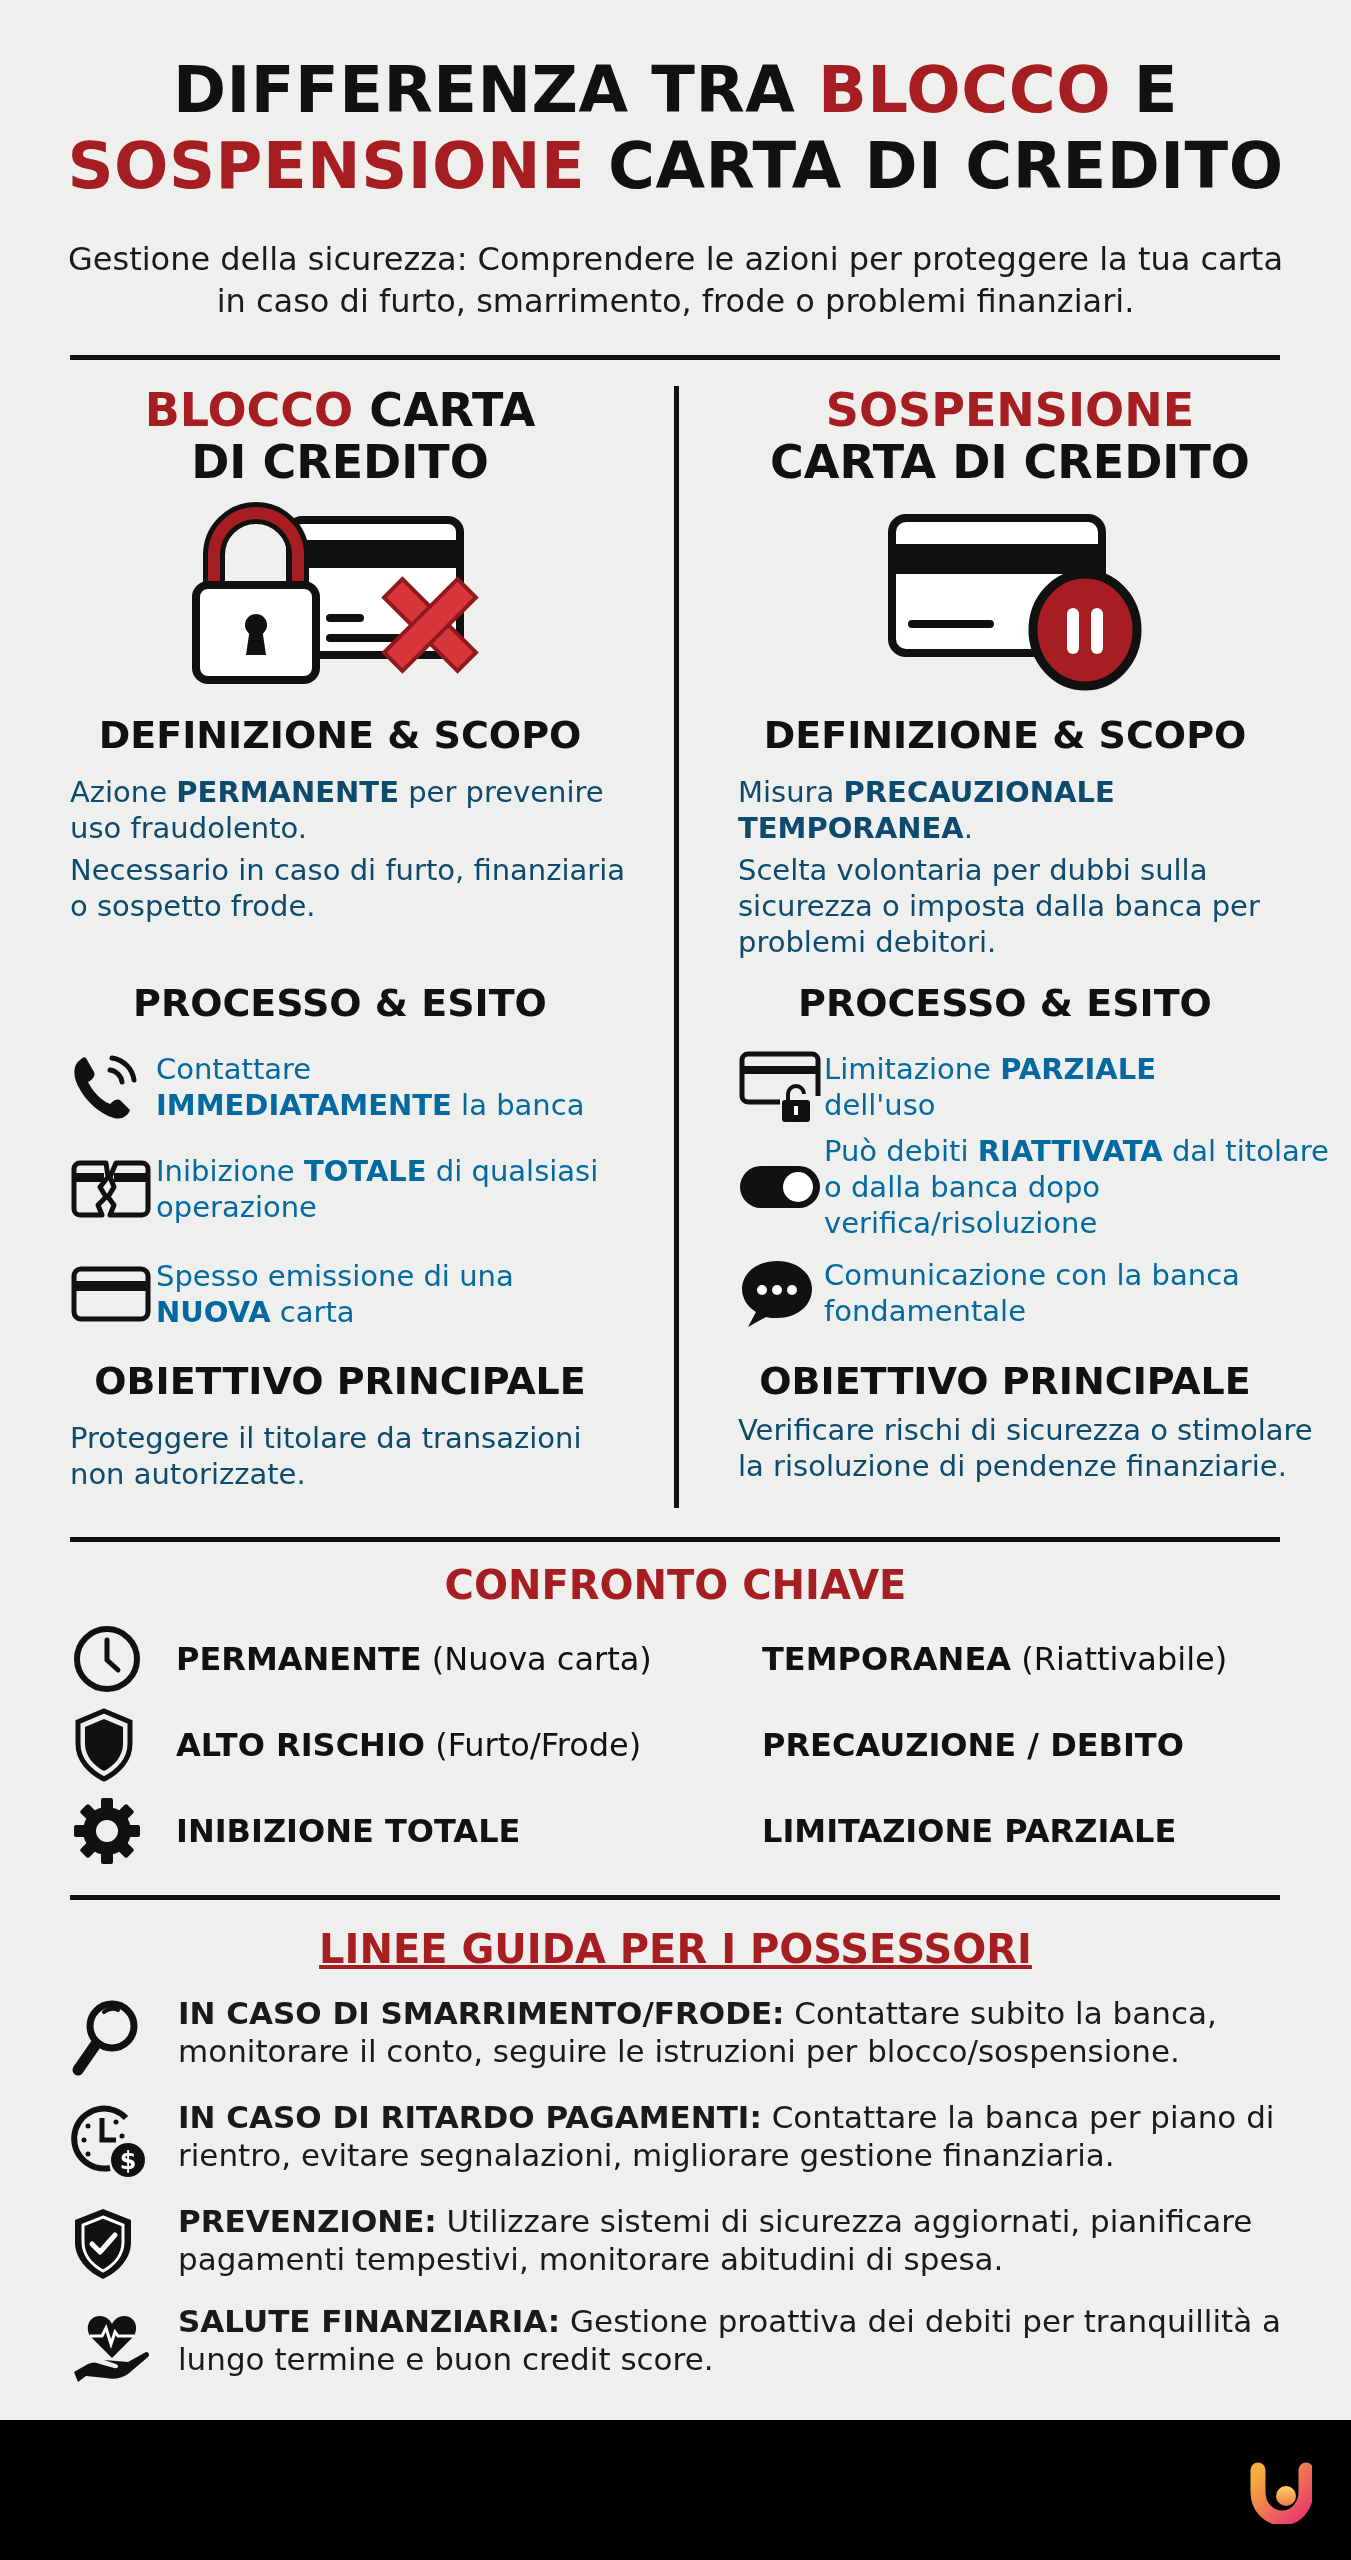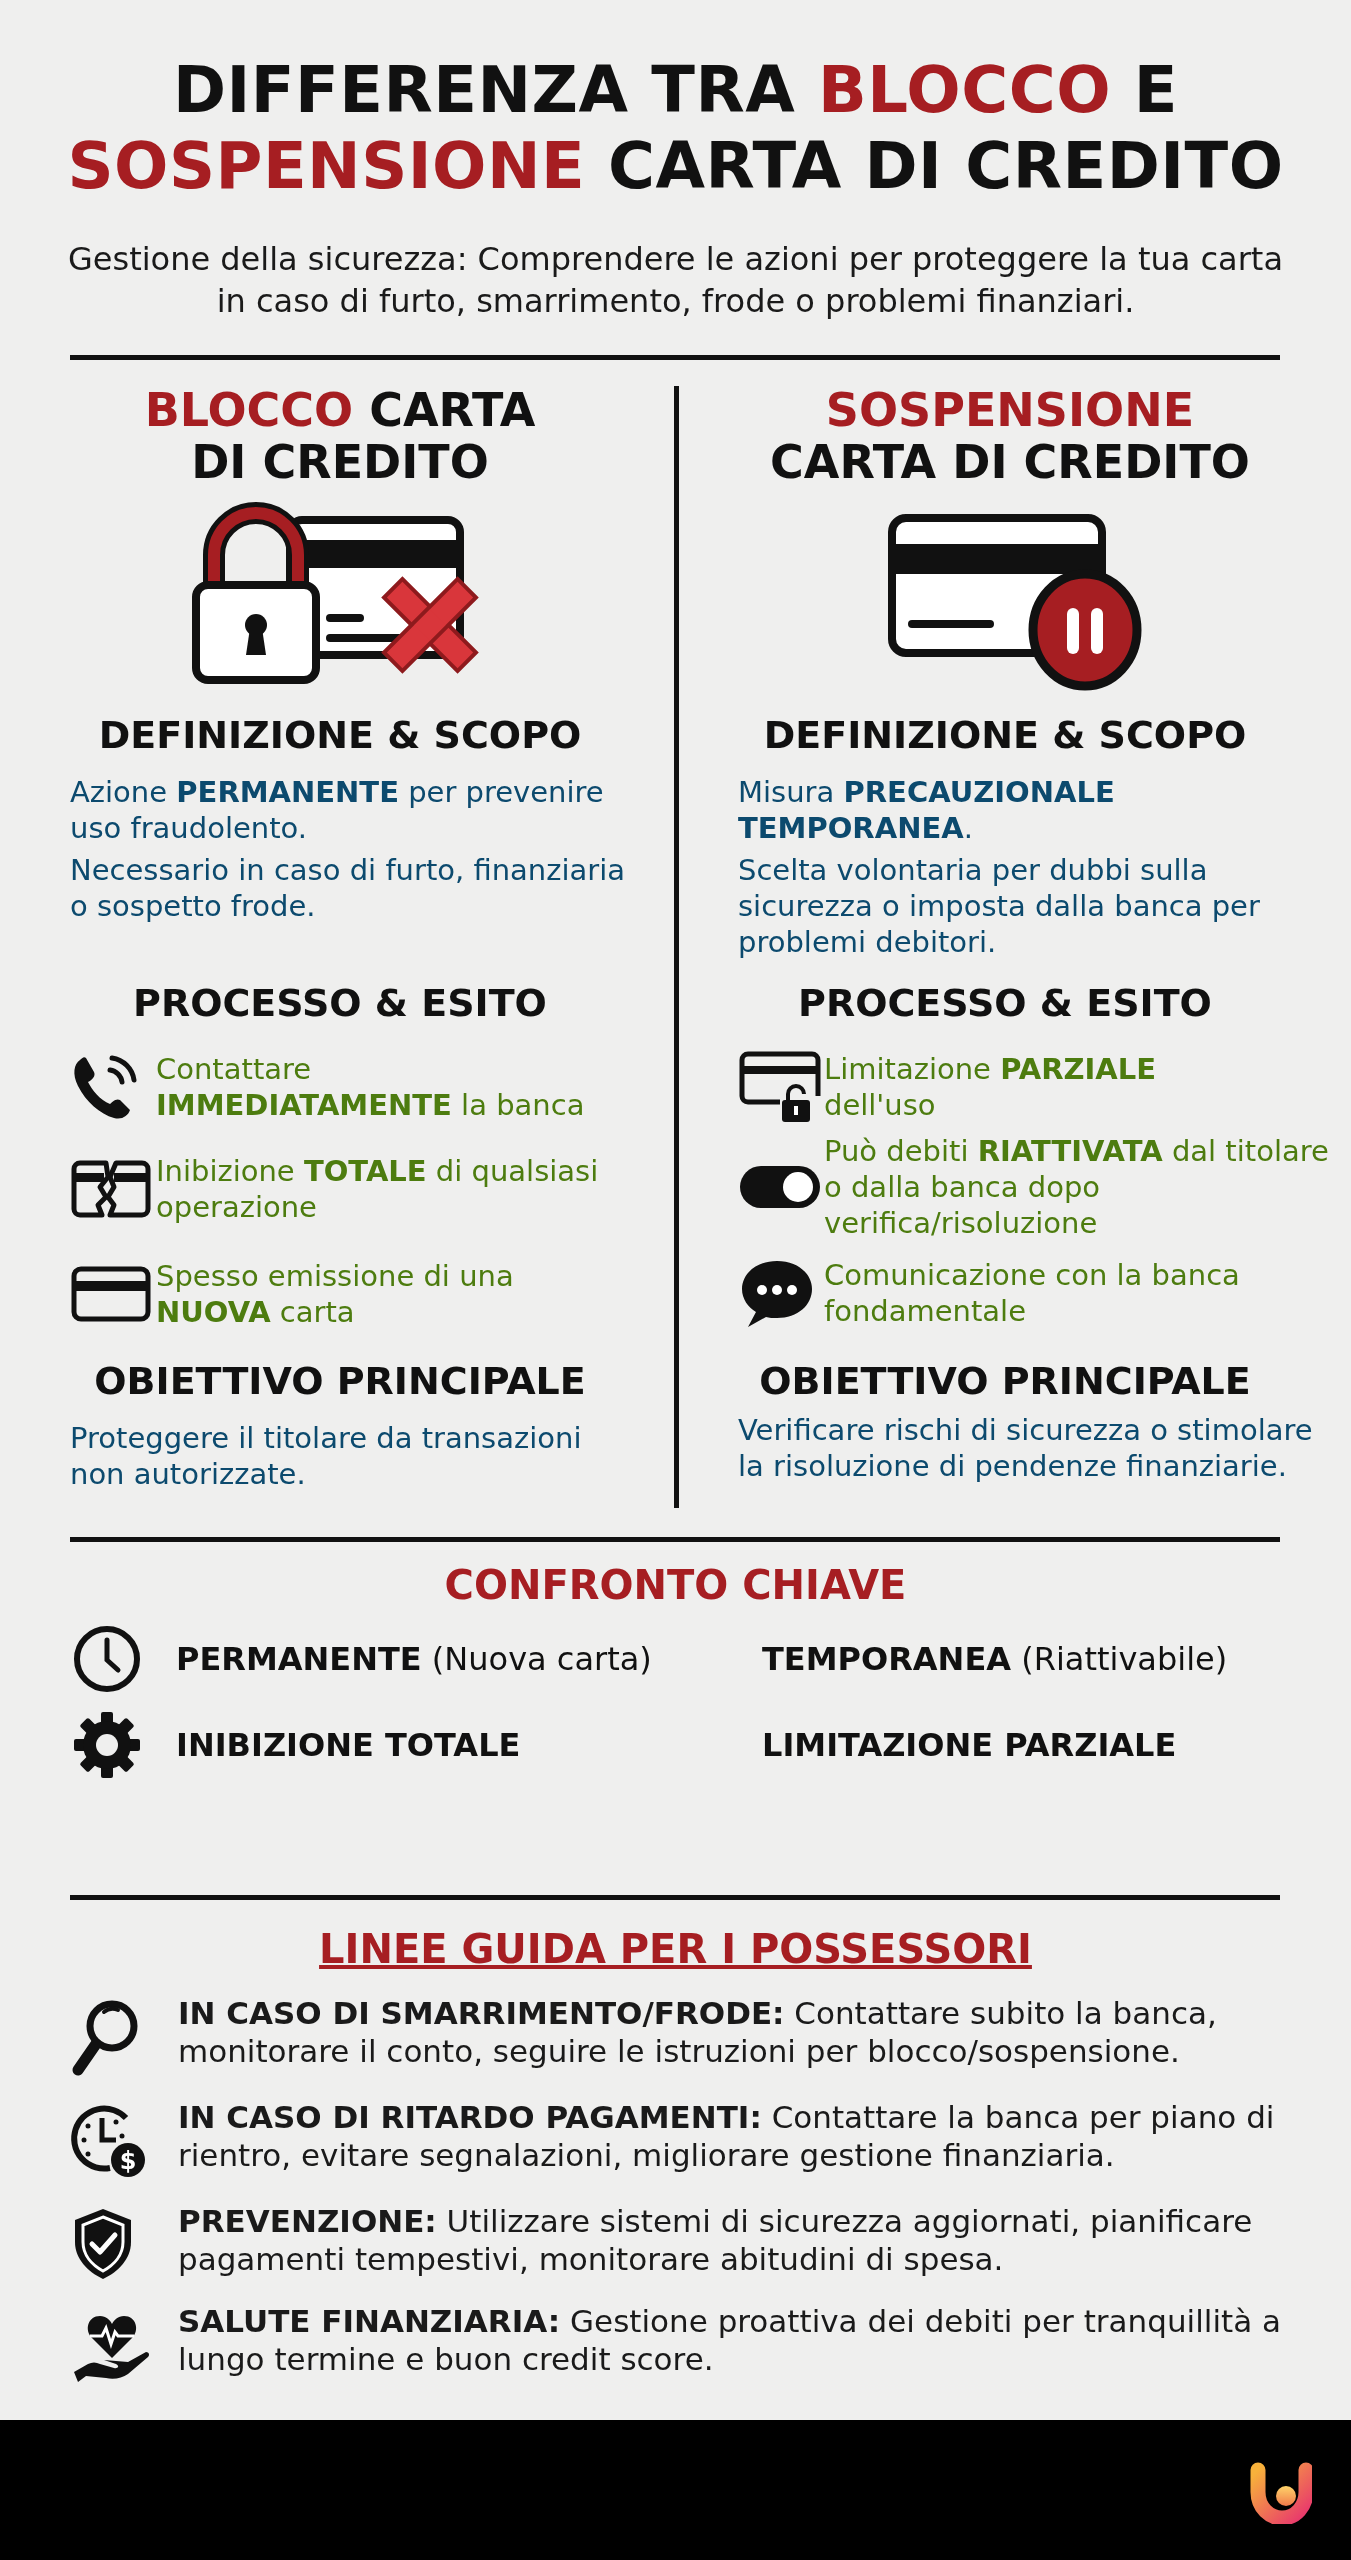--- a/index.html
+++ b/index.html
@@ -14,21 +14,21 @@
     .hline { left: 70px; width: 1210px; height: 5px; background: #111; }
     .vline { left: 674px; width: 5px; top: 386px; height: 1122px; background: #111; }
 
     .col-title { text-align: center; font-weight: bold; font-size: 46px; line-height: 52px; }
     .sec-head { text-align: center; font-weight: bold; font-size: 38px; line-height: 46px; }
     .para { font-size: 29px; line-height: 36px; color: #0c4a6e; }
     .para p + p { margin-top: 6px; }
 
     .item { display: flex; align-items: center; }
     .item .ico { width: 86px; flex: 0 0 86px; display: flex; align-items: center; justify-content: flex-start; }
-    .item .txt { font-size: 29px; line-height: 36px; color: #4d7c0f; }
+    .item .txt { font-size: 29px; line-height: 36px; color: #0369a1; }
 
     .cmp-row { display: flex; align-items: center; height: 86px; }
     .cmp-ico { width: 106px; flex: 0 0 106px; display: flex; align-items: center; padding-left: 2px; }
     .cmp-left { width: 586px; font-size: 32px; }
     .cmp-right { font-size: 32px; }
 
     .guide { display: flex; align-items: flex-start; margin-bottom: 16px; }
     .guide .gico { width: 108px; flex: 0 0 108px; padding-top: 4px; }
     .guide .gtxt { font-size: 31px; line-height: 38px; color: #1a1a1a; }
 
@@ -192,20 +192,31 @@
   <div class="abs" style="left:70px; width:1230px; top:1616px;">
     <div class="cmp-row">
       <div class="cmp-ico">
         <svg width="70" height="70" viewBox="0 0 70 70">
           <circle cx="35" cy="35" r="30" fill="none" stroke="#111" stroke-width="6"></circle>
           <path d="M35 16 V36 L46 46" fill="none" stroke="#111" stroke-width="5" stroke-linecap="round"></path>
         </svg>
       </div>
       <div class="cmp-left"><b>PERMANENTE</b><span> (Nuova carta)</span></div>
       <div class="cmp-right"><b>TEMPORANEA</b><span> (Riattivabile)</span></div>
+    </div>
+    <div class="cmp-row">
+      <div class="cmp-ico">
+        <svg width="64" height="74" viewBox="0 0 64 74">
+          <path d="M32 3 L58 14 V36 C58 52 46 64 32 71 C18 64 6 52 6 36 V14 Z" fill="none" stroke="#111" stroke-width="5"></path>
+          <path d="M32 11 L51 19 V36 C51 48 42 58 32 63 Z" fill="#111"></path>
+          <path d="M32 11 L13 19 V36 C13 48 22 58 32 63 Z" fill="#111"></path>
+        </svg>
+      </div>
+      <div class="cmp-left"><b>ALTO RISCHIO</b><span> (Furto/Frode)</span></div>
+      <div class="cmp-right"><b>PRECAUZIONE / DEBITO</b><span></span></div>
     </div>
     <div class="cmp-row">
       <div class="cmp-ico">
         <svg width="70" height="70" viewBox="0 0 70 70">
           <g fill="#111">
             <rect x="29" y="2" width="12" height="66" rx="2"></rect>
             <rect x="29" y="2" width="12" height="66" rx="2" transform="rotate(45 35 35)"></rect>
             <rect x="29" y="2" width="12" height="66" rx="2" transform="rotate(90 35 35)"></rect>
             <rect x="29" y="2" width="12" height="66" rx="2" transform="rotate(135 35 35)"></rect>
             <circle cx="35" cy="35" r="24"></circle>

